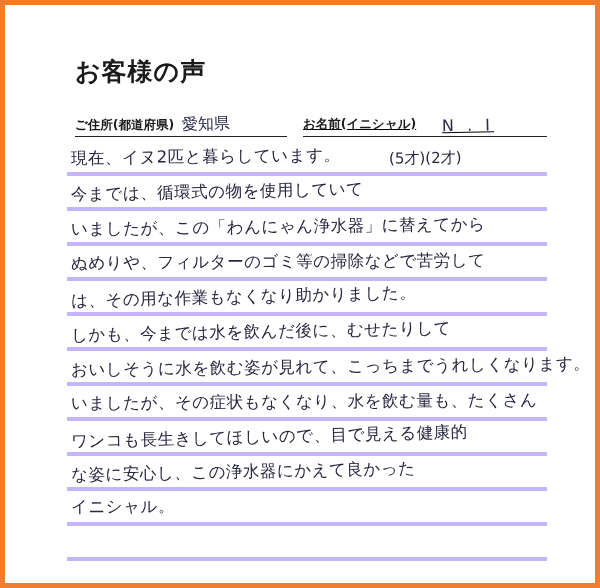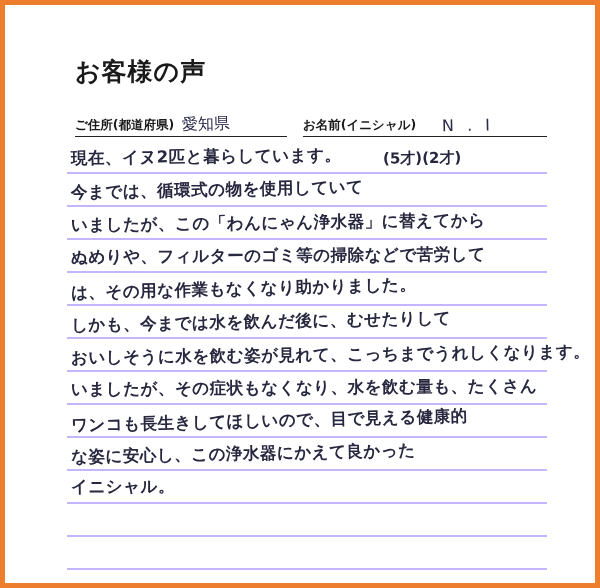--- a/index.html
+++ b/index.html
@@ -61,37 +61,36 @@
   .field-addr {
     flex: 0 0 auto;
     display: flex;
     align-items: flex-end;
     border-bottom: 1.5px solid #222;
     min-width: 212px;
   }
   .field-name {
     flex: 1 1 auto;
     display: flex;
-    align-items: flex-end;
     border-bottom: 1.5px solid #222;
     margin-left: 16px;
+    text-decoration: underline;
   }
   .field-name .field-value {
     letter-spacing: 4px;
     padding-left: 26px;
   }
   .body-text {
     margin: 0 0 0 14px;
     position: relative;
   }
   .line {
     position: relative;
     height: 31px;
-    border-bottom: 2px solid #c4b5fd;
-    font-weight: bold;
+    border-bottom: 4px solid #c4b5fd;
   }
   .line .hw {
     position: absolute;
     left: 4px;
     bottom: 4px;
     font-family: "DejaVu Sans", sans-serif;
     font-size: 16.5px;
     color: #27273f;
     white-space: nowrap;
     letter-spacing: 0.5px;

